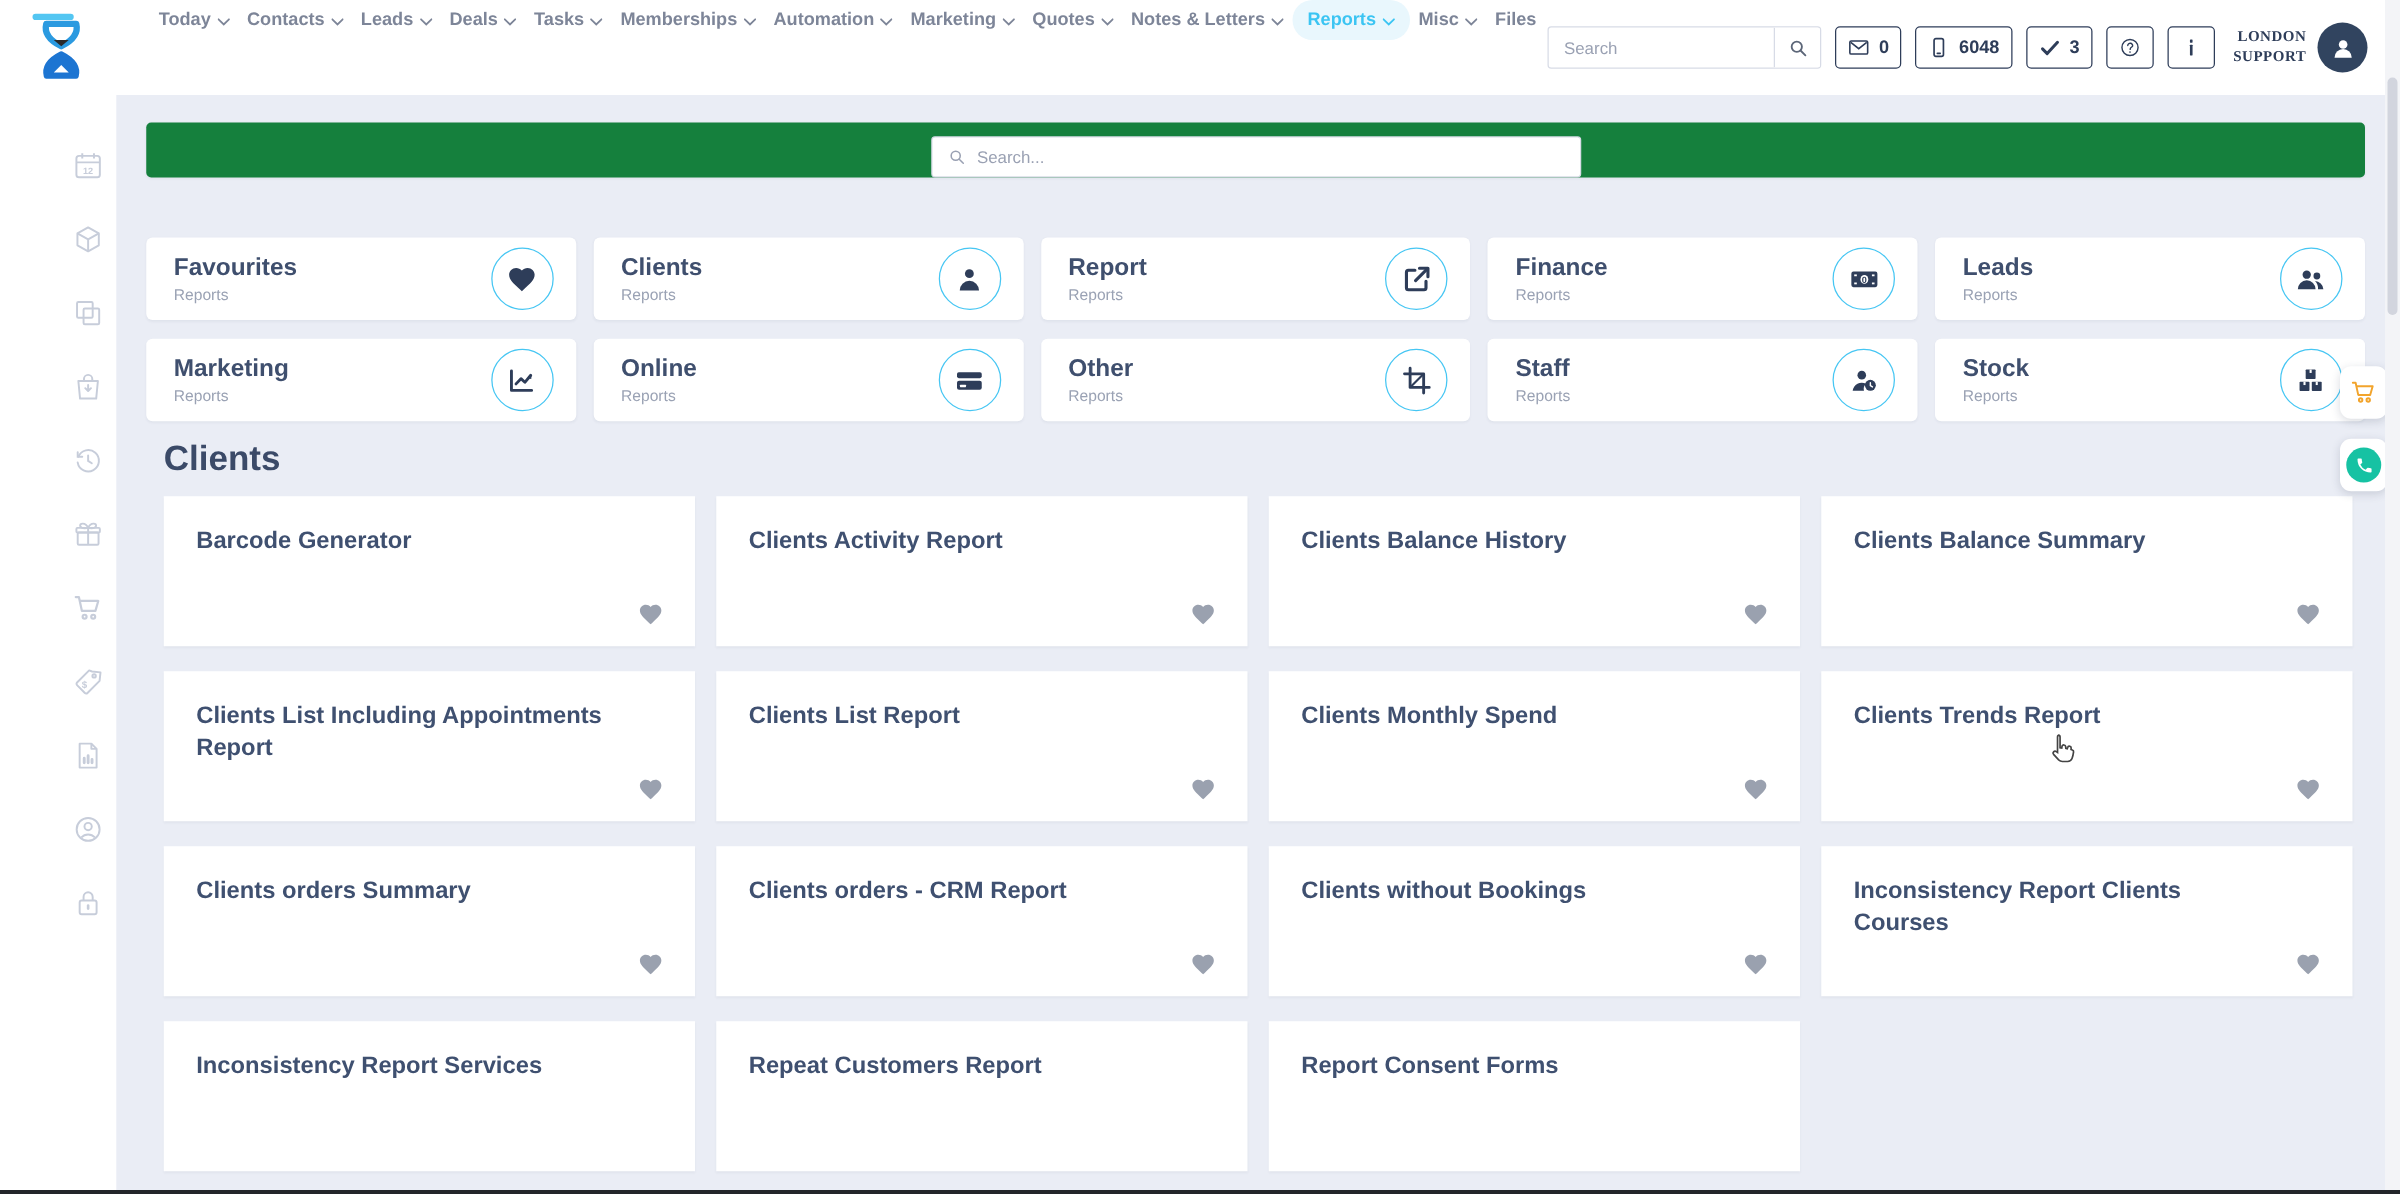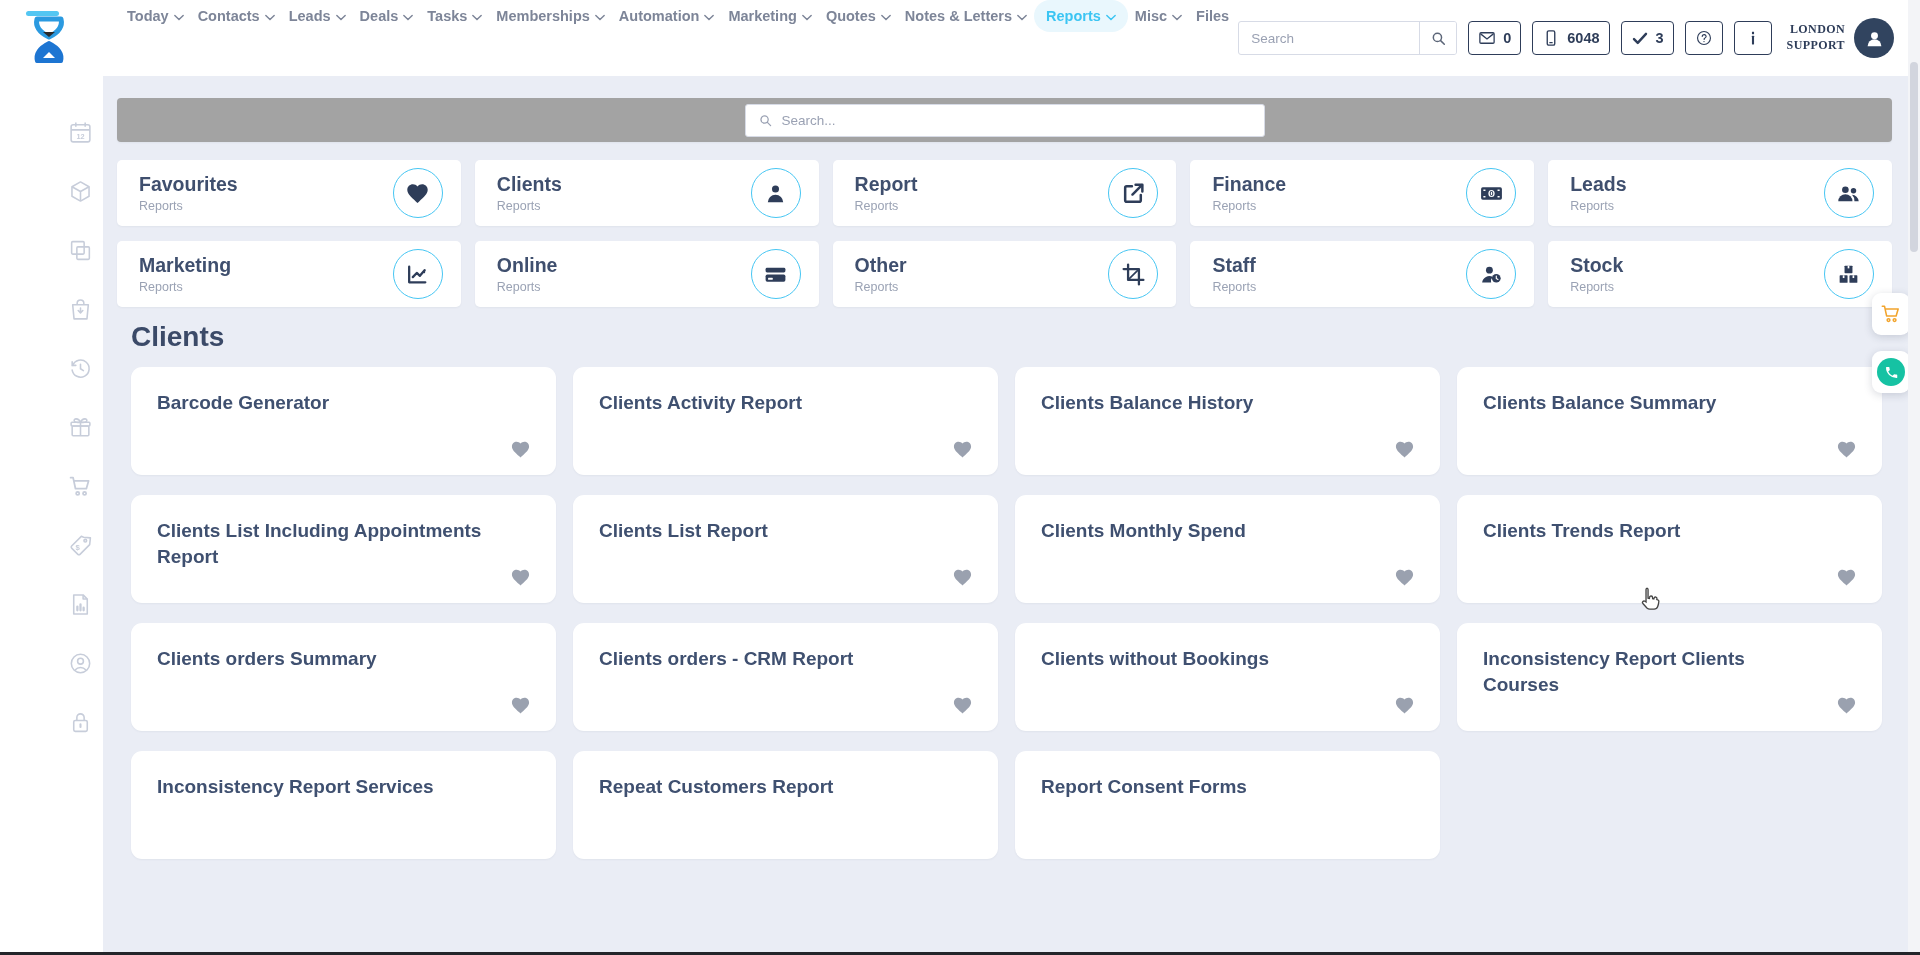--- a/index.html
+++ b/index.html
@@ -29,51 +29,51 @@
     border-radius:4px; color:#2e3d59; font-size:14.5px; font-weight:700; background:#fff; cursor:pointer; }
   .badge .icn { width:18px; height:18px; }
 
   .user { display:flex; align-items:center; gap:9px; margin-left:4px; cursor:pointer;font-family:Liberation Serif, serif; }
   .user-name { text-align:right; font-size:12px; font-weight:700; color:#2e3d59; line-height:1.3; letter-spacing:.4px; }
   .avatar { width:40px; height:40px; border-radius:50%; background:#31445f; display:flex;
     align-items:center; justify-content:center; }
   .avatar .icn { width:23px; height:23px; color:#fff; }
 
   
-  .sidebar { position:fixed; top:76px; left:10px; bottom:0; width:93px; background:#fff; z-index:20;
+  .sidebar { position:fixed; top:76px; left:0; bottom:0; width:93px; background:#fff; z-index:20;
     display:flex; flex-direction:column; align-items:center; padding-top:44px; gap:34px;padding-left:48px; }
   .side-icn { width:25px; height:25px; color:#c7cdda; cursor:pointer; }
   .icn svg, .side-icn svg { width:100%; height:100%; display:block; }
   .icn { display:inline-flex; align-items:center; justify-content:center; }
 
   
   .content { position:fixed; top:76px; left:93px; right:0; bottom:0; background:#eaedf5;
     padding:22px 28px 0 24px; overflow:hidden; }
 
-  .search-strip { background:#a3a3a3; border-radius:4px; height:44px; display:flex; align-items:center;
-    justify-content:center; box-shadow:0 1px 2px rgba(40,50,80,.05); margin-bottom:18px; }
+  .search-strip { background:#15803d; border-radius:4px; height:44px; display:flex; align-items:flex-end;
+    justify-content:center; box-shadow:0 1px 2px rgba(40,50,80,.05); margin-bottom:48px; }
   .main-search { display:flex; align-items:center; gap:9px; width:520px; height:33px;
     border:1px solid #d7dbe6; border-radius:3px; padding:0 12px; color:#9aa1b3; background:#fff; }
   .main-search .icn { width:15px; height:15px; }
   .main-search input { border:none; outline:none; flex:1; font-size:13.5px; color:#556; font-family:inherit; }
   .main-search input::placeholder { color:#9aa1b3; }
 
   .cat-grid { display:grid; grid-template-columns:repeat(5,1fr); gap:15px 14px; margin-bottom:14px; }
   .cat-card { background:#fff; border-radius:5px; height:66px; display:flex; align-items:center;
     justify-content:space-between; padding:0 18px 0 22px; box-shadow:0 1px 2px rgba(40,50,80,.05); cursor:pointer; }
   .cat-title { font-size:19.5px; color:#3f4f6e; font-weight:600; margin-bottom:3px; }
   .cat-sub { font-size:12.5px; color:#9aa2b4; }
   .cat-circle { width:50px; height:50px; border-radius:50%; border:1.8px solid #46c6f3; background:#fff;
     display:flex; align-items:center; justify-content:center; color:#2e3d59; flex:none; }
   .cat-circle svg { width:25px; height:25px; }
 
   .section-title { font-size:28px; color:#3b4a68; font-weight:600; margin:10px 0 14px 14px; }
 
   .report-grid { display:grid; grid-template-columns:repeat(4,1fr); gap:20px 17px; margin:0 10px 0 14px; }
-  .report-card { background:#fff; border-radius:11px; height:108px; position:relative; padding:23px 26px;
+  .report-card { background:#fff; border-radius:0; height:120px; position:relative; padding:23px 26px;
     box-shadow:0 1px 2px rgba(40,50,80,.05); cursor:pointer; }
   .report-title { font-size:19px; color:#3f5070; font-weight:600; line-height:1.35; max-width:88%; }
   .report-heart { position:absolute; right:24px; bottom:15px; width:23px; height:21px; color:#9aa1af; cursor:pointer; }
 
   
   .float-widgets { position:fixed; right:10px; top:293px; display:flex; flex-direction:column; gap:16px; z-index:40; }
   .float-box { width:38px; height:42px; background:#fff; border-radius:9px;
     box-shadow:0 2px 8px rgba(40,50,80,.18); display:flex; align-items:center; justify-content:center; cursor:pointer; }
   .cart-glyph { width:22px; height:22px; color:#f2a42c; }
   .wa-circle { width:28px; height:28px; border-radius:50%; background:#16c2a3; display:flex;

